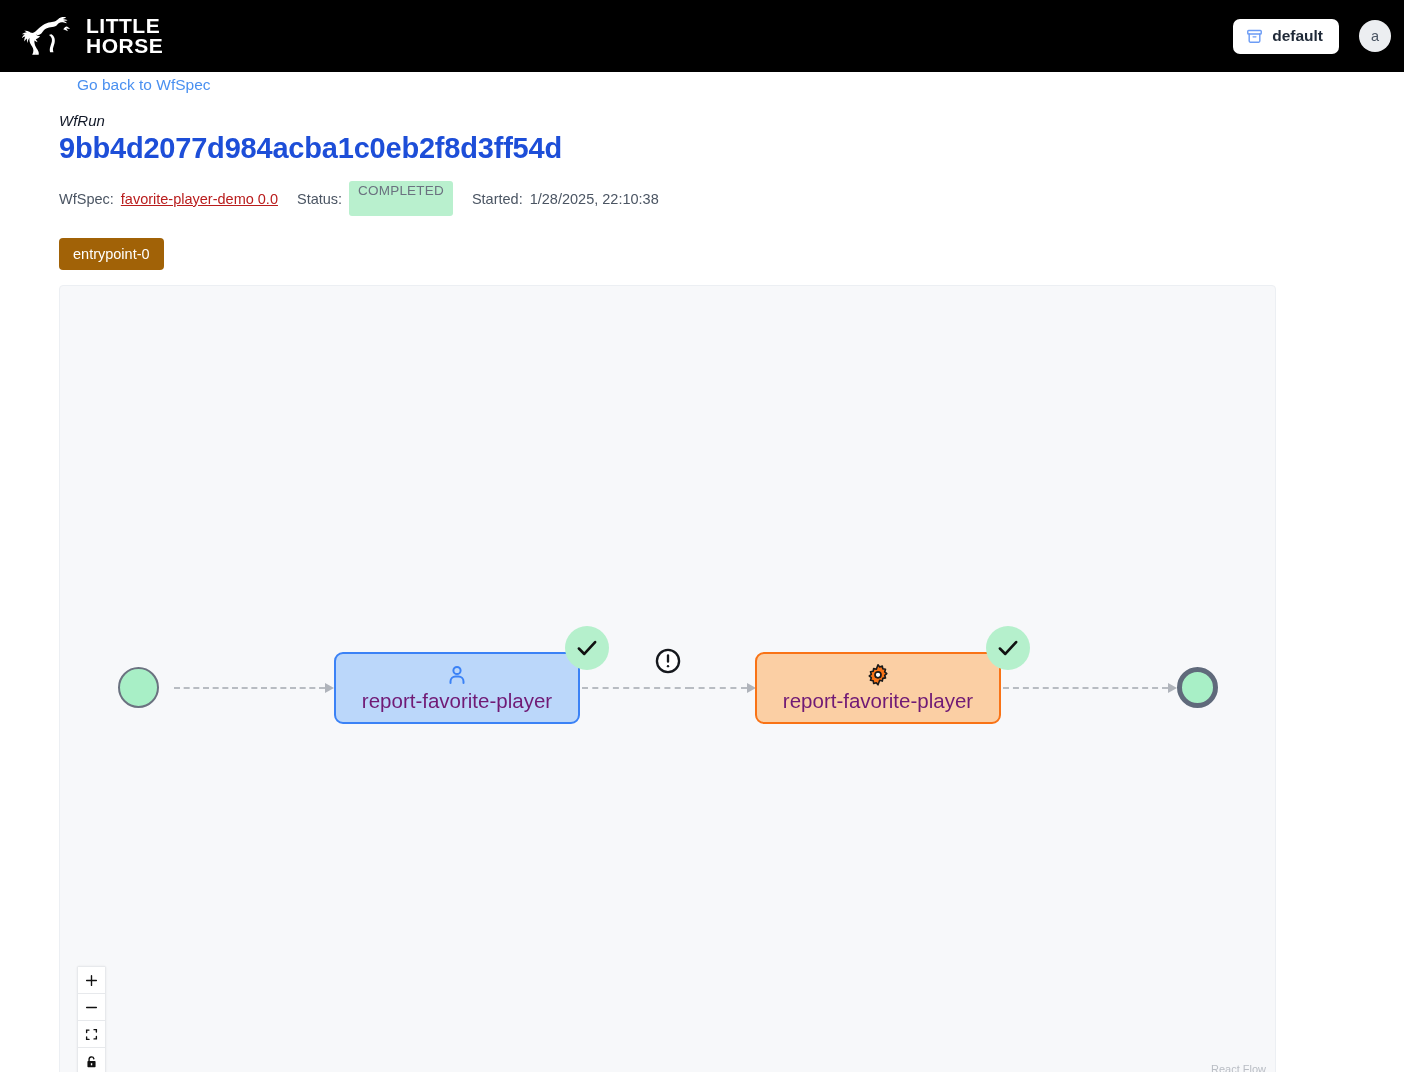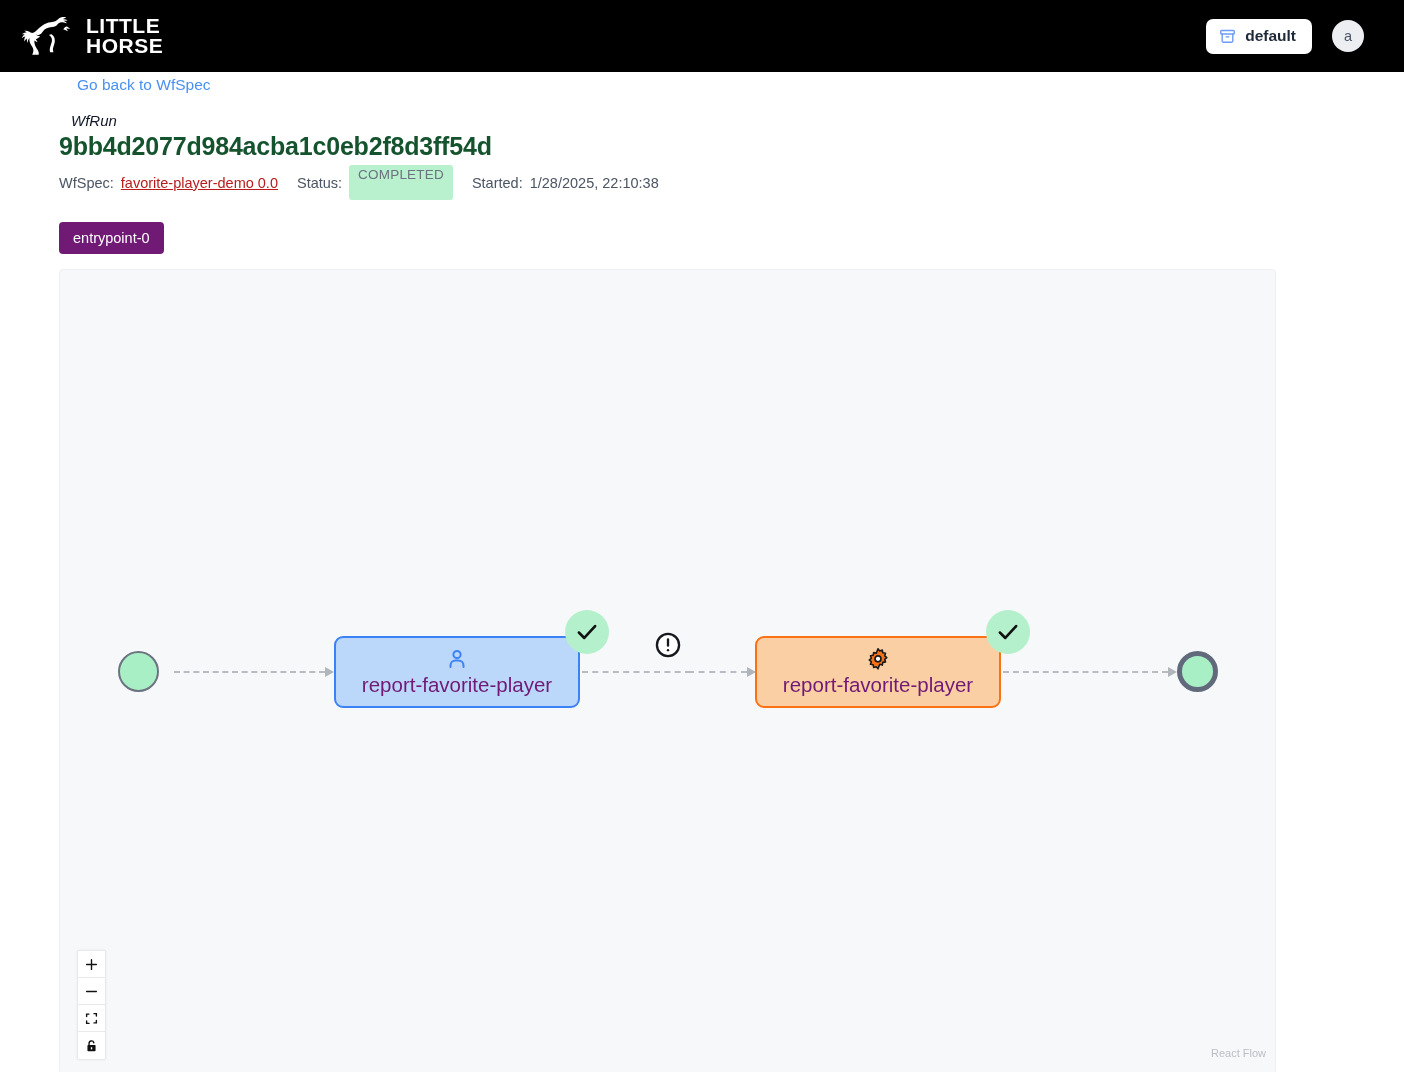--- a/index.html
+++ b/index.html
@@ -13,21 +13,21 @@
   }
 
   
   .topbar {
     position: relative;
     height: 72px;
     background: #000000;
     display: flex;
     align-items: center;
     justify-content: space-between;
-    padding: 0 40px 0 20px;
+    padding: 0 13px 0 20px;
   }
   .brand { display: flex; align-items: center; gap: 10px; }
   .brand-mark { width: 56px; height: 40px; display: block; }
   .brand-text {
     color: #ffffff;
     font-weight: bold;
     font-size: 21px;
     line-height: 20px;
     letter-spacing: 0.5px;
   }
@@ -69,28 +69,28 @@
     margin-top: 4px;
     margin-left: 18px;
     cursor: pointer;
   }
 
   .meta-block { margin-top: 18px; }
   .kind-label {
     font-style: italic;
     font-size: 15px;
     color: #111827;
-    margin: 0 0 3px 12px;
+    margin: 0 0 3px 0;
     font-weight: normal;
   }
   .run-id {
-    font-size: 25px;
+    font-size: 29px;
     font-weight: bold;
-    color: #14532d;
-    margin: 0 0 4px 0;
+    color: #1d4ed8;
+    margin: 0 0 16px 0;
     letter-spacing: -0.2px;
   }
   .meta-line {
     display: flex;
     align-items: center;
     gap: 7px;
     font-size: 14.5px;
     color: #4b5563;
     flex-wrap: wrap;
     text-align: center;
@@ -106,21 +106,21 @@
     border-radius: 3px;
     padding: 2px 9px 18px 9px;
     font-size: 13.5px;
     letter-spacing: 0.2px;
   }
   .meta-gap { width: 5px; display: inline-block; }
 
   
   .tabs { margin-top: 22px; display: flex; gap: 4px; }
   .tab {
-    background: #701a75;
+    background: #a16207;
     color: #ffffff;
     border: none;
     border-radius: 4px;
     padding: 8px 14px;
     font-size: 14.5px;
     font-family: "Liberation Sans", sans-serif;
     cursor: pointer;
   }
 
   

